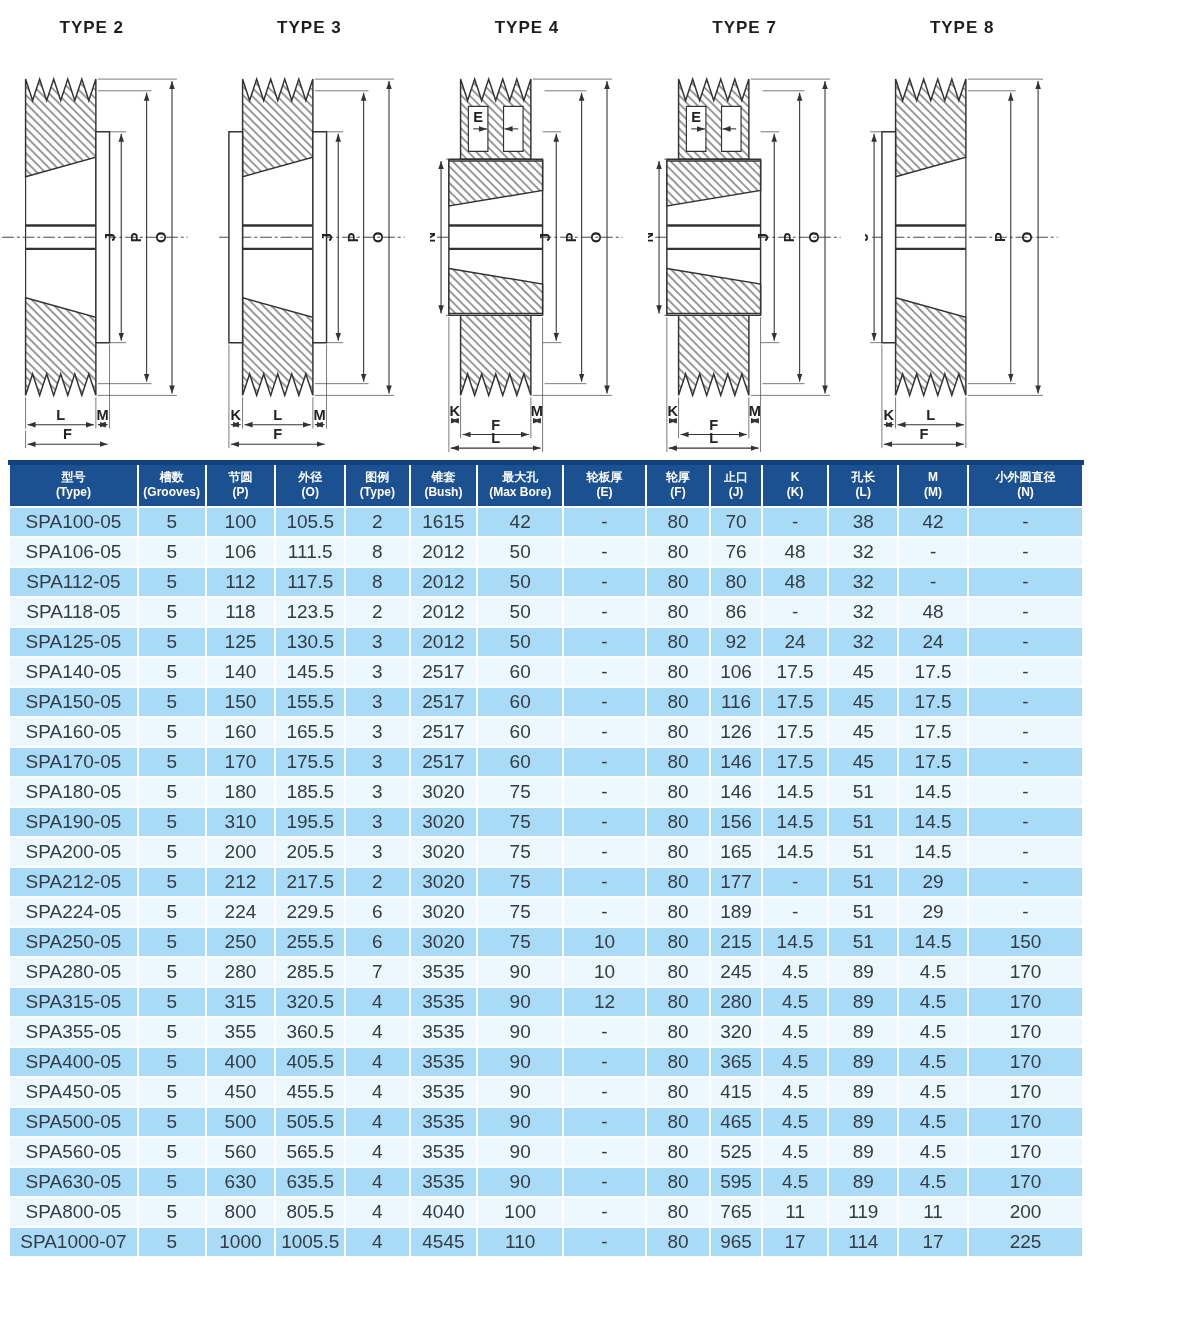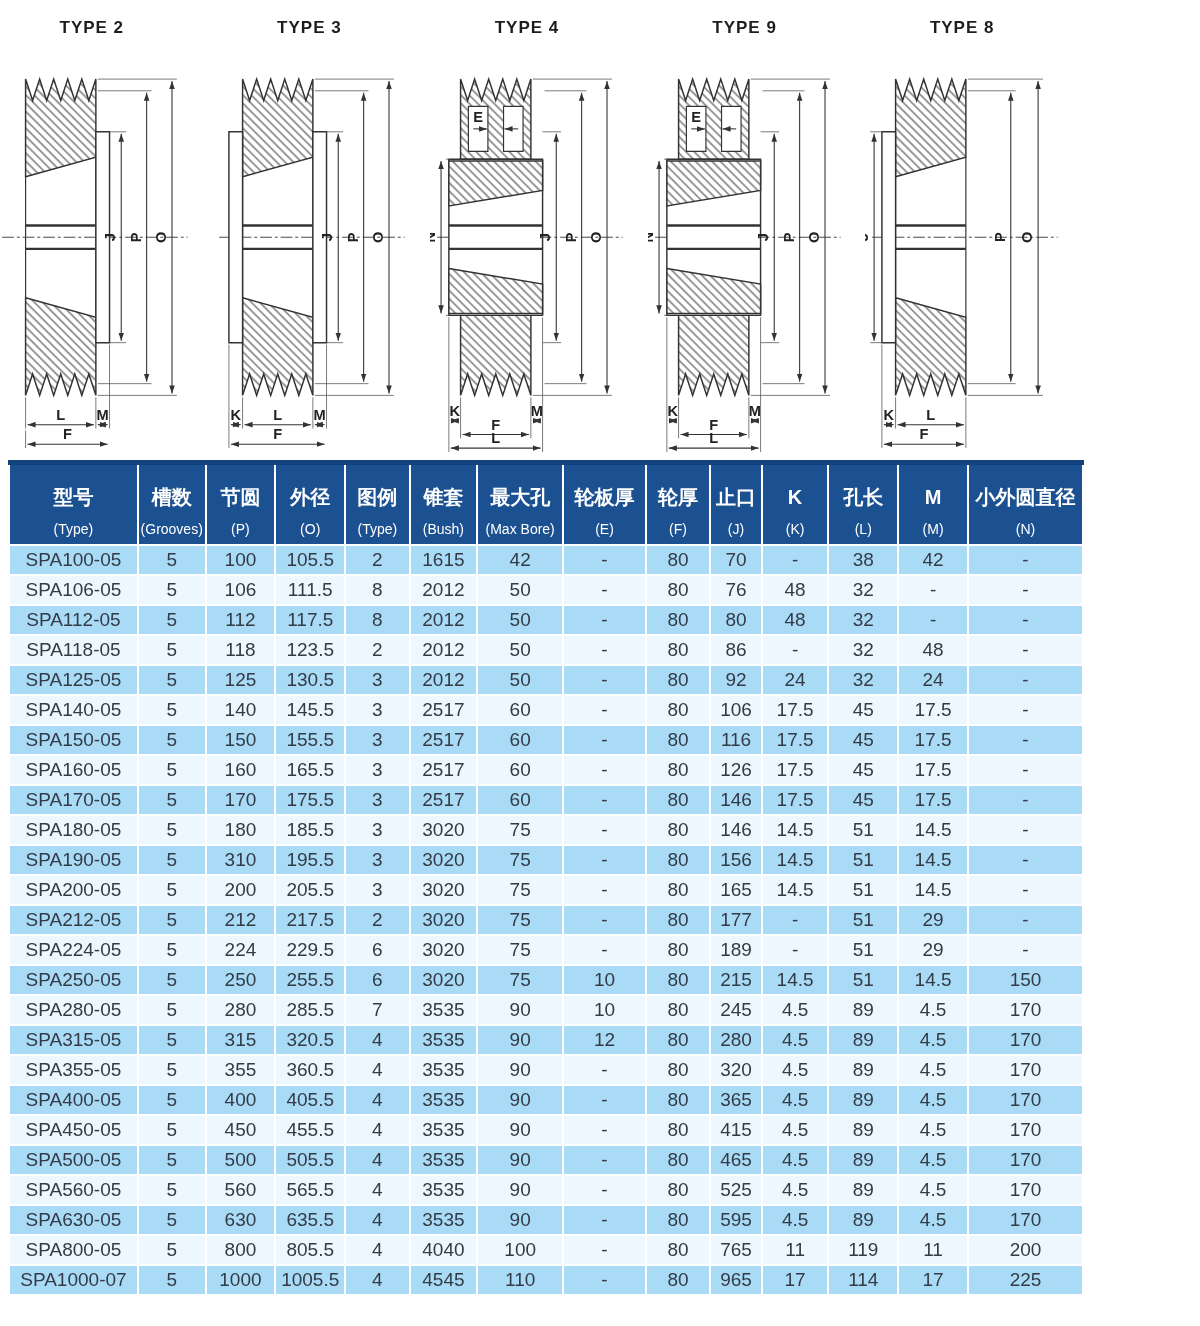--- a/index.html
+++ b/index.html
@@ -12,22 +12,22 @@
   .dia-title{font-weight:bold;font-size:17px;color:#1d1d1d;letter-spacing:1px;
              margin:12px 38px 0 0;height:24px;}
   .dia svg{display:block;}
 
   
   .table-wrap{padding:2px 8px 0 8px;}
   table.spec{width:100%;border-collapse:collapse;table-layout:fixed;
              border-top:5px solid #12427c;}
   th{background:#1c5191;color:#ffffff;border:2px solid #ffffff;
      padding:5px 1px 7px 1px;vertical-align:middle;}
-  th .zh{font-size:20px;font-weight:bold;line-height:1.25;margin-top:15px;}
-  th .sub{font-size:14px;font-weight:normal;margin-top:12px;line-height:1.1;}
+  th .zh{font-size:12px;font-weight:bold;line-height:1.25;}
+  th .sub{font-size:12px;font-weight:bold;margin-top:1px;line-height:1.1;}
   td{height:28px;text-align:center;font-size:19px;color:#333b46;
      border:2px solid #ffffff;border-bottom:none;padding:0;
      white-space:nowrap;overflow:hidden;}
   tbody tr:nth-child(odd) td{background:#a9dbf6;}
   tbody tr:nth-child(even) td{background:#ecf7fe;}
 </style>
 </head>
 <body>
 
 <div class="page">
@@ -172,21 +172,21 @@
           <text x="24" y="383" font-size="15" font-weight="bold" fill="#222" text-anchor="middle" font-family="&quot;Liberation Sans&quot;,sans-serif">K</text>
           <line x1="104" y1="388" x2="112" y2="388" stroke="#333" stroke-width="1.1" marker-start="url(#ar2)" marker-end="url(#ar2)"></line>
           <text x="108" y="383" font-size="15" font-weight="bold" fill="#222" text-anchor="middle" font-family="&quot;Liberation Sans&quot;,sans-serif">M</text>
           <line x1="32" y1="402" x2="100" y2="402" stroke="#333" stroke-width="1.1" marker-start="url(#ar2)" marker-end="url(#ar2)"></line>
           <text x="66" y="397" font-size="15" font-weight="bold" fill="#222" text-anchor="middle" font-family="&quot;Liberation Sans&quot;,sans-serif">F</text>
           <line x1="20" y1="416" x2="112" y2="416" stroke="#333" stroke-width="1.1" marker-start="url(#ar2)" marker-end="url(#ar2)"></line>
           <text x="66" y="411" font-size="15" font-weight="bold" fill="#222" text-anchor="middle" font-family="&quot;Liberation Sans&quot;,sans-serif">L</text>
         </svg>
       </div>
       <div class="dia">
-        <div class="dia-title">TYPE 9</div>
+        <div class="dia-title">TYPE 7</div>
         <svg viewBox="0 0 235 420" width="232" height="410">
           <defs>
             <marker id="ar3" viewBox="0 0 8 6" refX="7.5" refY="3" markerWidth="8" markerHeight="6" orient="auto-start-reverse">
               <path d="M0,0.4 L7.5,3 L0,5.6 z" fill="#333"></path>
             </marker>
             <pattern id="h3" width="6" height="6" patternUnits="userSpaceOnUse" patternTransform="rotate(-45)">
               <rect width="6" height="6" fill="#ffffff"></rect>
               <line x1="1" y1="0" x2="1" y2="6" stroke="#444" stroke-width="1.1"></line>
             </pattern>
           </defs>

